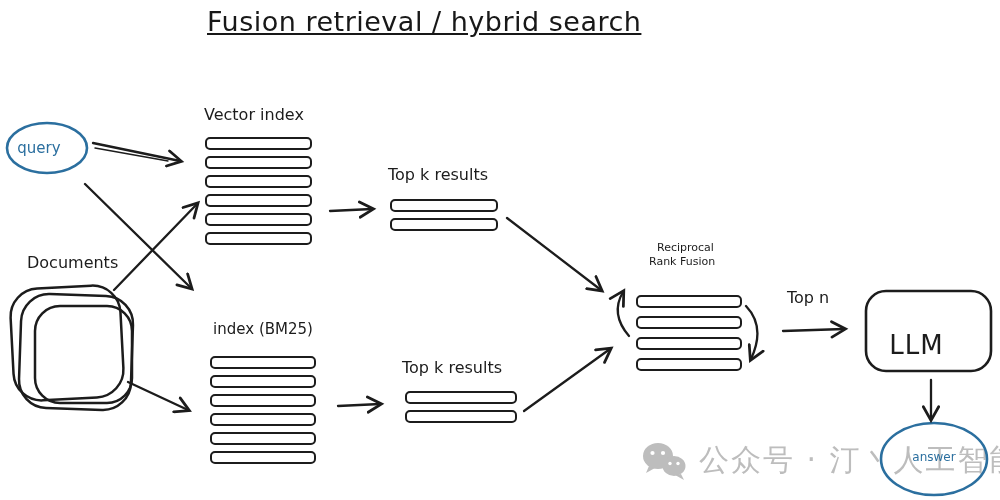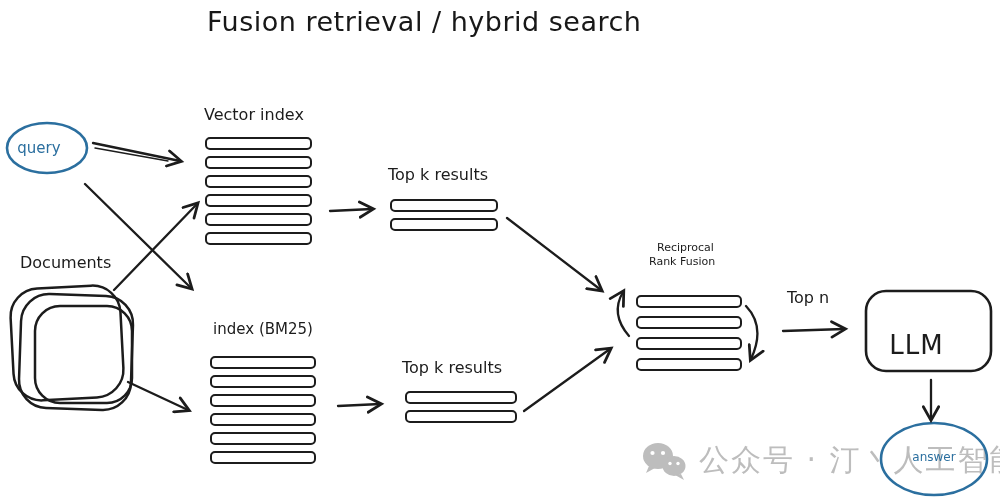--- a/index.html
+++ b/index.html
@@ -5,25 +5,25 @@
   html,body { margin:0; padding:0; }
   body {
     width:1000px; height:500px; position:relative; overflow:hidden;
     background:#ffffff;
     font-family:"DejaVu Sans", "Liberation Sans", sans-serif;
     color:#1c1c1c;
   }
   .abs { position:absolute; }
   #title {
     left:207px; top:6px; font-size:27px; letter-spacing:0.5px;
-    white-space:nowrap; color:#181818;
+    white-space:nowrap; color:#181818;text-decoration:underline;
   }
   .node-label { font-size:16px; white-space:nowrap; color:#1c1c1c; }
   #vector-index-label { left:204px; top:105px; }
-  #documents-label { left:20px; top:253px; }
+  #documents-label { left:27px; top:253px; }
   #sparse-index-label { left:196px; top:301px; width:134px; text-align:center; font-size:15px; line-height:1.25; }
   #topk-upper-label { left:388px; top:165px; }
   #topk-lower-label { left:402px; top:358px; }
   #rrf-label { left:638px; top:241px; font-size:11px; line-height:1.3;margin-left:11px; }
   #rrf-label .l1 { padding-left:8px; display:block; }
   #rrf-label .l2 { display:block; }
   #topn-label { left:787px; top:288px;text-align:center; }
   .stack { position:absolute; display:flex; flex-direction:column; z-index:3; }
   .bar {
     height:13px; border:2px solid #1c1c1c; border-radius:5px;

